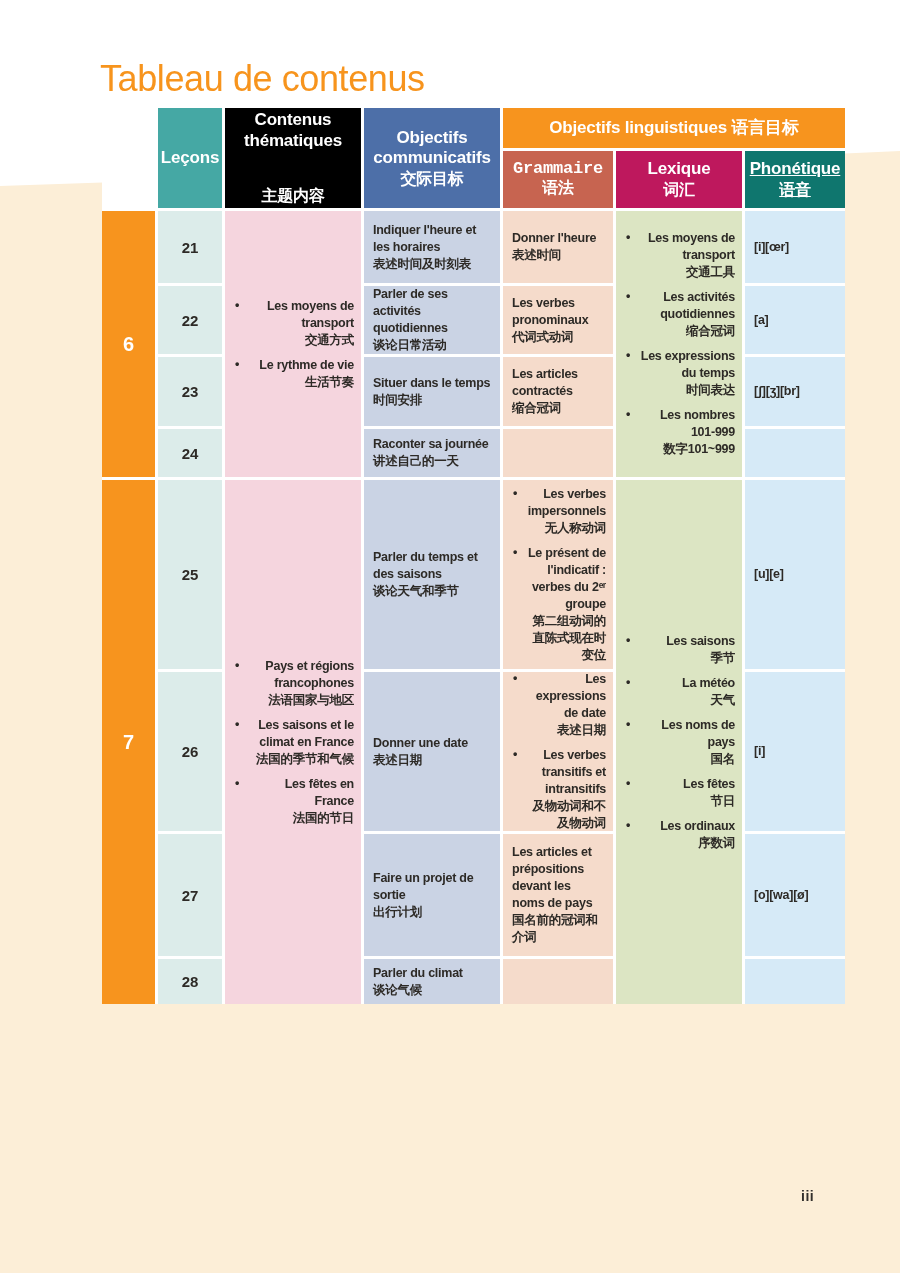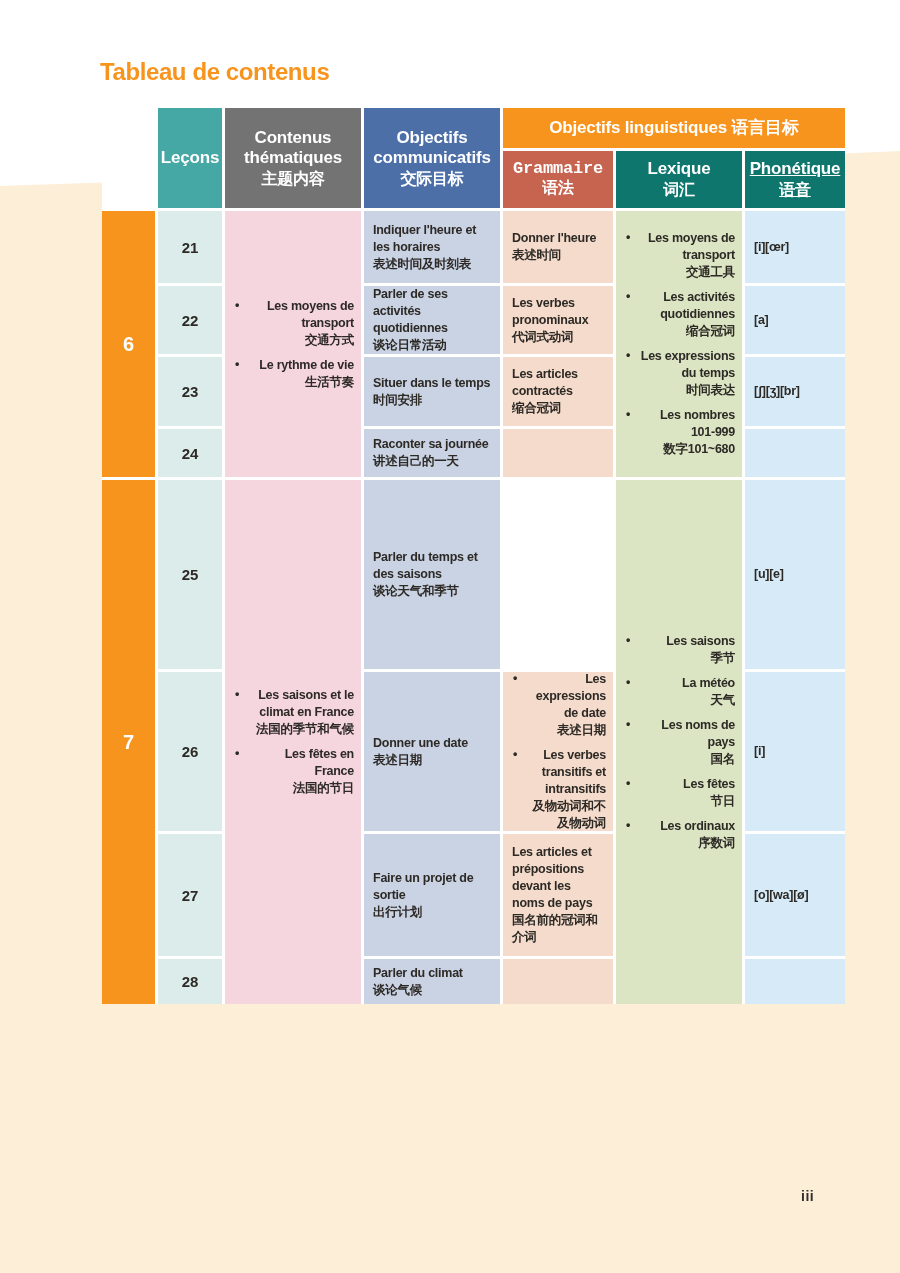--- a/index.html
+++ b/index.html
@@ -9,43 +9,43 @@
     font-family:"Liberation Sans","DejaVu Sans",sans-serif;
     color:#2d2a26;
   }
   .wave{
     position:absolute;left:0;top:0;width:900px;height:1273px;
     background:#fceed7;
     clip-path:polygon(0 186px,500px 169px,900px 151px,900px 1273px,0 1273px);
   }
   .page-title{
     position:absolute;left:100px;top:58px;
-    font-size:24px;font-weight:bold;color:#f7941d;letter-spacing:-0.4px;
+    font-size:36px;font-weight:normal;color:#f7941d;letter-spacing:-0.4px;
   }
   .toc{
     position:absolute;left:102px;top:108px;width:743px;
     display:grid;
     grid-template-columns:53px 64px 136px 136px 110px 126px 100px;
     grid-template-rows:40px 57px 72px 68px 69px 48px 189px 159px 122px 45px;
     gap:3px;background:#ffffff;
   }
   .cell{min-width:0;min-height:0;overflow:hidden;box-sizing:border-box;}
   
   .h{
     color:#fff;font-weight:bold;font-size:17px;line-height:1.22;
     display:flex;flex-direction:column;align-items:center;justify-content:center;
     text-align:center;letter-spacing:-0.2px;padding:2px 4px;
   }
   .h .zh{font-size:16px;}
   .bg-orange{background:#f7941e;}
   .bg-teal{background:#45a8a4;}
-  .bg-magenta{background:#737373;}
+  .bg-magenta{background:#000000;justify-content:space-between;}
   .bg-blue{background:#4d6fa8;}
   .bg-terracotta{background:#c76450;font-family:Liberation Mono, monospace;}
-  .bg-olive{background:#0f766e;}
+  .bg-olive{background:#be185d;}
   .bg-cyan{background:#0f766e;text-decoration:underline;}
   
   .c{
     font-size:12.5px;font-weight:bold;line-height:1.36;letter-spacing:-0.25px;
     display:flex;flex-direction:column;justify-content:center;
     padding:7px 7px 7px 9px;
   }
   .bg-lesson{background:#dcecea;}
   .bg-pink{background:#f5d5de;}
   .bg-comm{background:#cad3e4;}
@@ -126,20 +126,24 @@
       </div>
       <div class="bi">
         <span class="line">Le rythme de vie</span>
           <span class="line">生活节奏</span>
       </div>
     </div>
   </div>
   <div class="cell c bg-pink" style="grid-column:3;grid-row:7/11">
     <div class="bullets">
       <div class="bi">
+        <span class="line">Pays et régions francophones</span>
+          <span class="line">法语国家与地区</span>
+      </div>
+      <div class="bi">
         <span class="line">Les saisons et le climat en France</span>
           <span class="line">法国的季节和气候</span>
       </div>
       <div class="bi">
         <span class="line">Les fêtes en France</span>
           <span class="line">法国的节日</span>
       </div>
     </div>
   </div>
 
@@ -182,20 +186,32 @@
   </div>
   <div class="cell c bg-gram" style="grid-column:5;grid-row:4">
     <span class="line">Les verbes pronominaux</span>
       <span class="line">代词式动词</span>
   </div>
   <div class="cell c bg-gram" style="grid-column:5;grid-row:5">
     <span class="line">Les articles contractés</span>
       <span class="line">缩合冠词</span>
   </div>
   <div class="cell c bg-gram" style="grid-column:5;grid-row:6"></div>
+  <div class="cell c bg-gram" style="grid-column:5;grid-row:7">
+    <div class="bullets">
+      <div class="bi">
+        <span class="line">Les verbes impersonnels</span>
+          <span class="line">无人称动词</span>
+      </div>
+      <div class="bi">
+        <span class="line">Le présent de l'indicatif : verbes du 2ᵉʳ groupe</span>
+          <span class="line">第二组动词的直陈式现在时变位</span>
+      </div>
+    </div>
+  </div>
   <div class="cell c bg-gram" style="grid-column:5;grid-row:8">
     <div class="bullets">
       <div class="bi">
         <span class="line">Les expressions de date</span>
           <span class="line">表述日期</span>
       </div>
       <div class="bi">
         <span class="line">Les verbes transitifs et intransitifs</span>
           <span class="line">及物动词和不及物动词</span>
       </div>
@@ -216,21 +232,21 @@
       <div class="bi">
         <span class="line">Les activités quotidiennes</span>
           <span class="line">缩合冠词</span>
       </div>
       <div class="bi">
         <span class="line">Les expressions du temps</span>
           <span class="line">时间表达</span>
       </div>
       <div class="bi">
         <span class="line">Les nombres 101-999</span>
-          <span class="line">数字101~680</span>
+          <span class="line">数字101~999</span>
       </div>
     </div>
   </div>
   <div class="cell c bg-lex" style="grid-column:6;grid-row:7/11">
     <div class="bullets">
       <div class="bi">
         <span class="line">Les saisons</span>
           <span class="line">季节</span>
       </div>
       <div class="bi">

